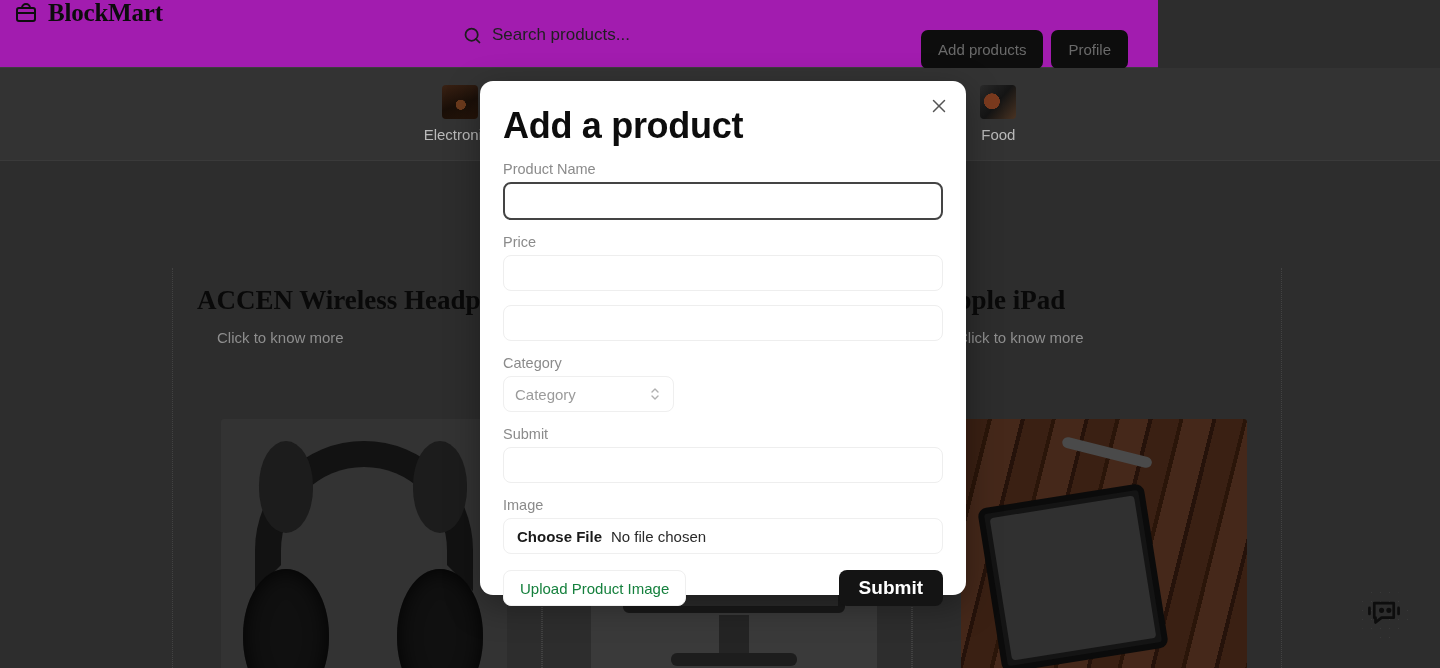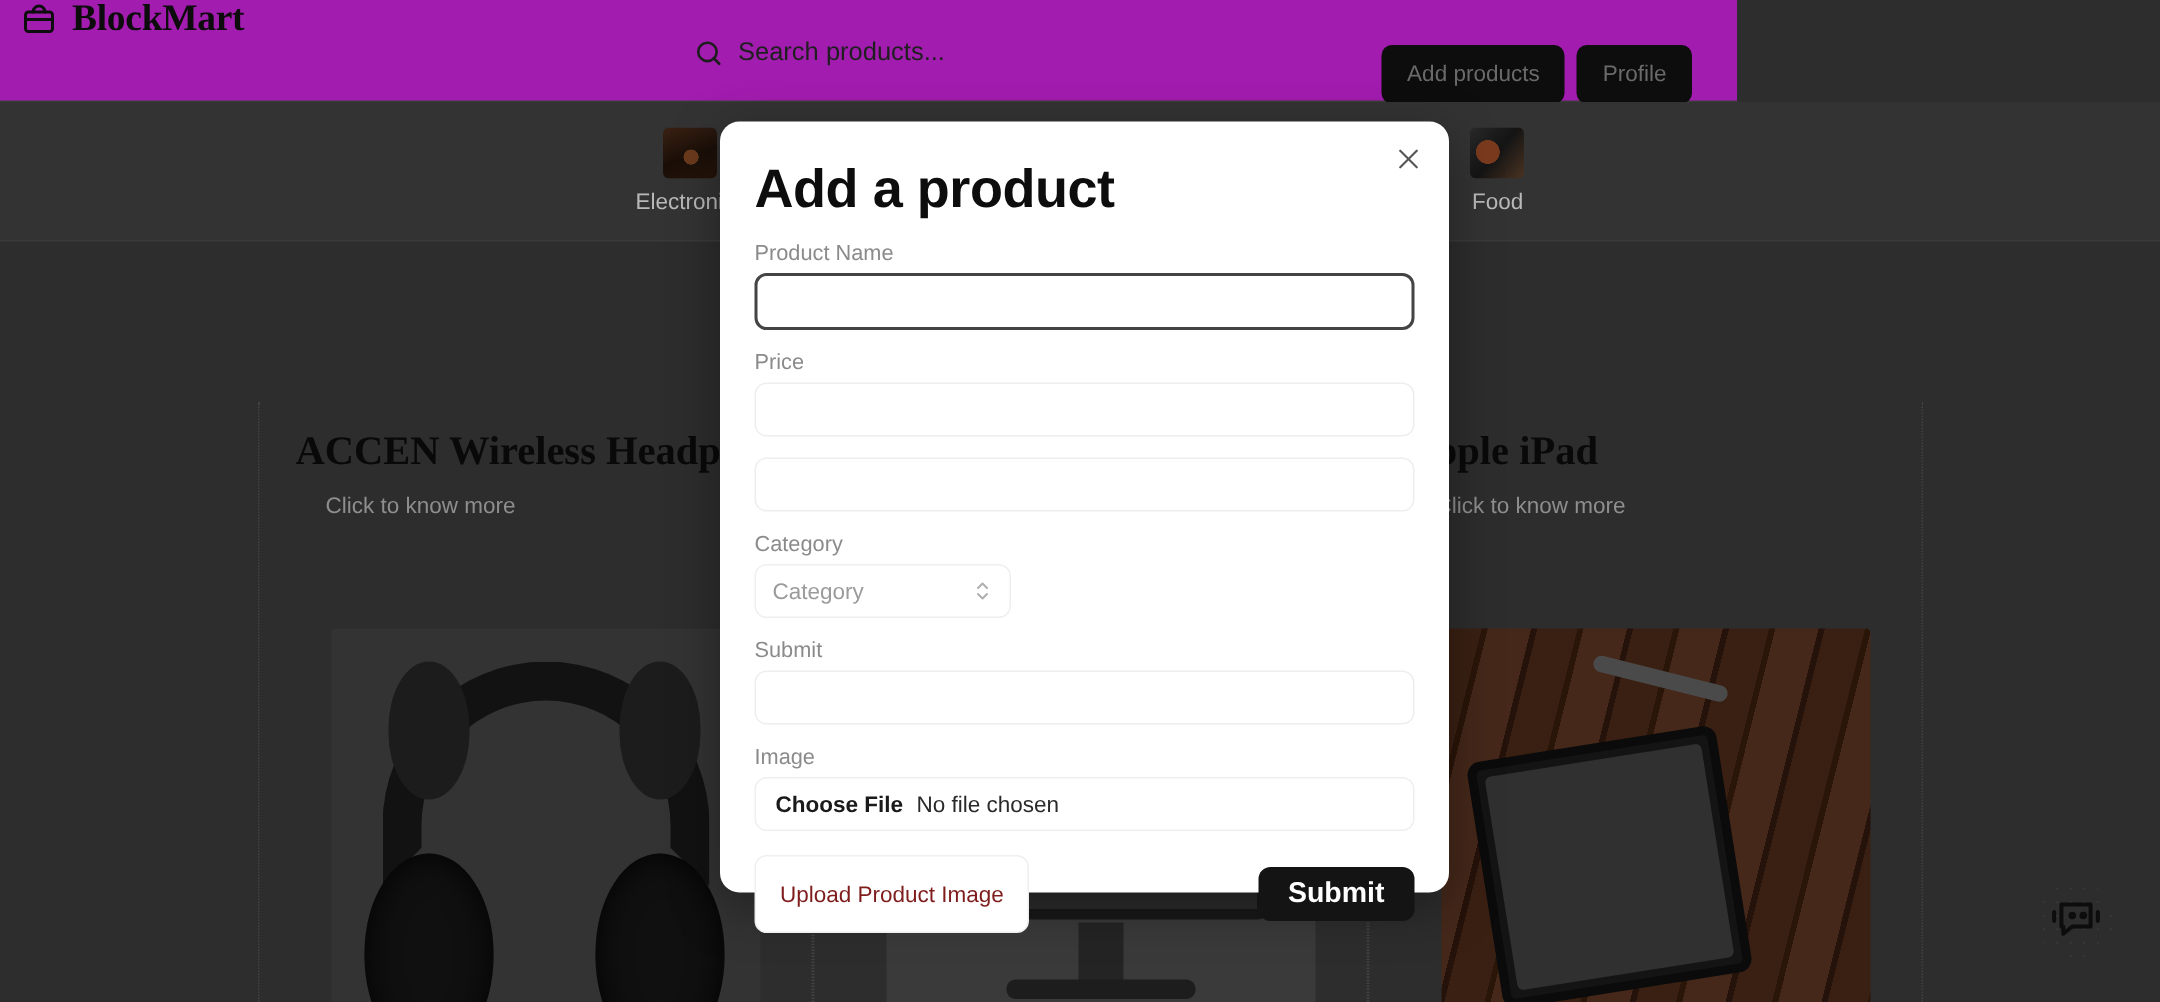--- a/index.html
+++ b/index.html
@@ -397,28 +397,28 @@
   }
 
   .modal-footer {
     margin-top: 16px;
     width: 440px;
     display: flex;
     align-items: center;
     justify-content: space-between;
   }
   #upload-btn {
-    height: 52px;
+    height: 36px;
     padding: 0 16px;
     border: 1px solid #efefef;
     border-radius: 8px;
     background: #fff;
     font-family: "Liberation Sans", sans-serif;
     font-size: 15px;
-    color: #7f1d1d;
+    color: #15803d;
     cursor: pointer;
   }
   #submit-btn {
     height: 36px;
     padding: 0 20px;
     border: none;
     border-radius: 8px;
     background: #141414;
     color: #ffffff;
     font-family: "Liberation Sans", sans-serif;

